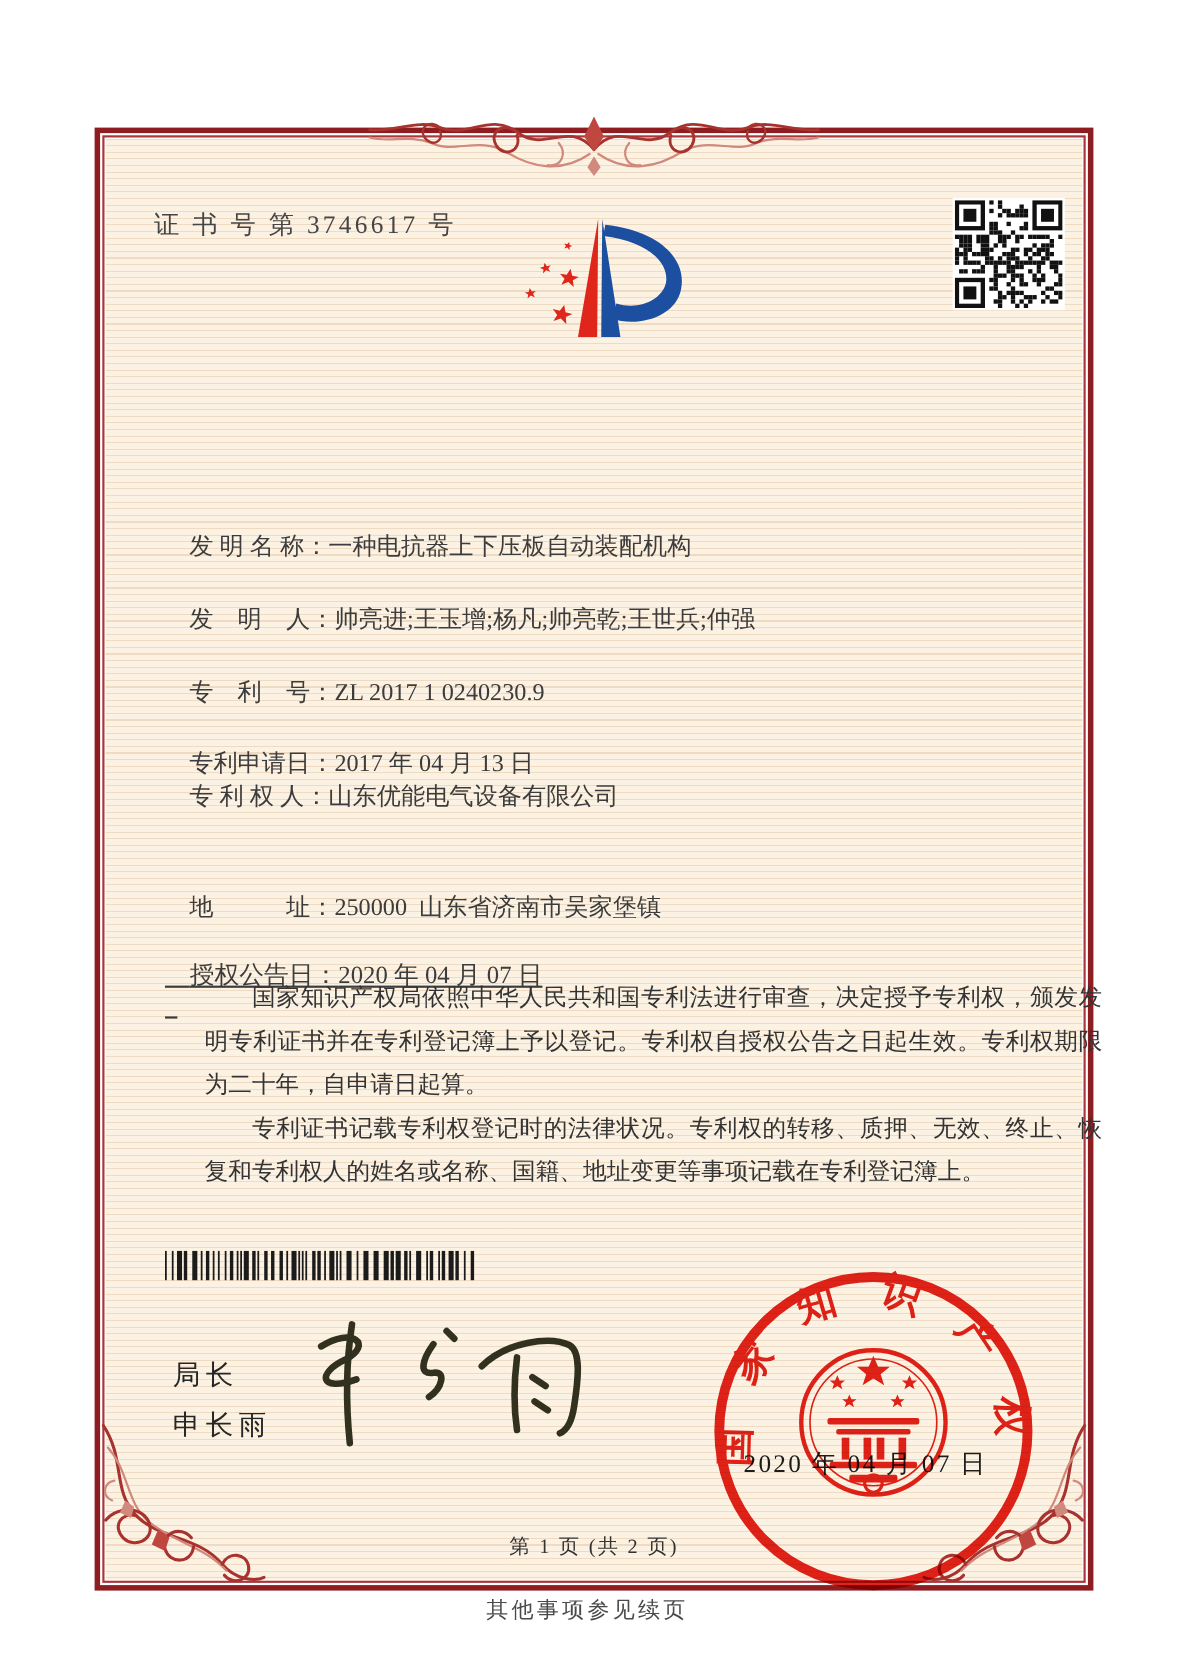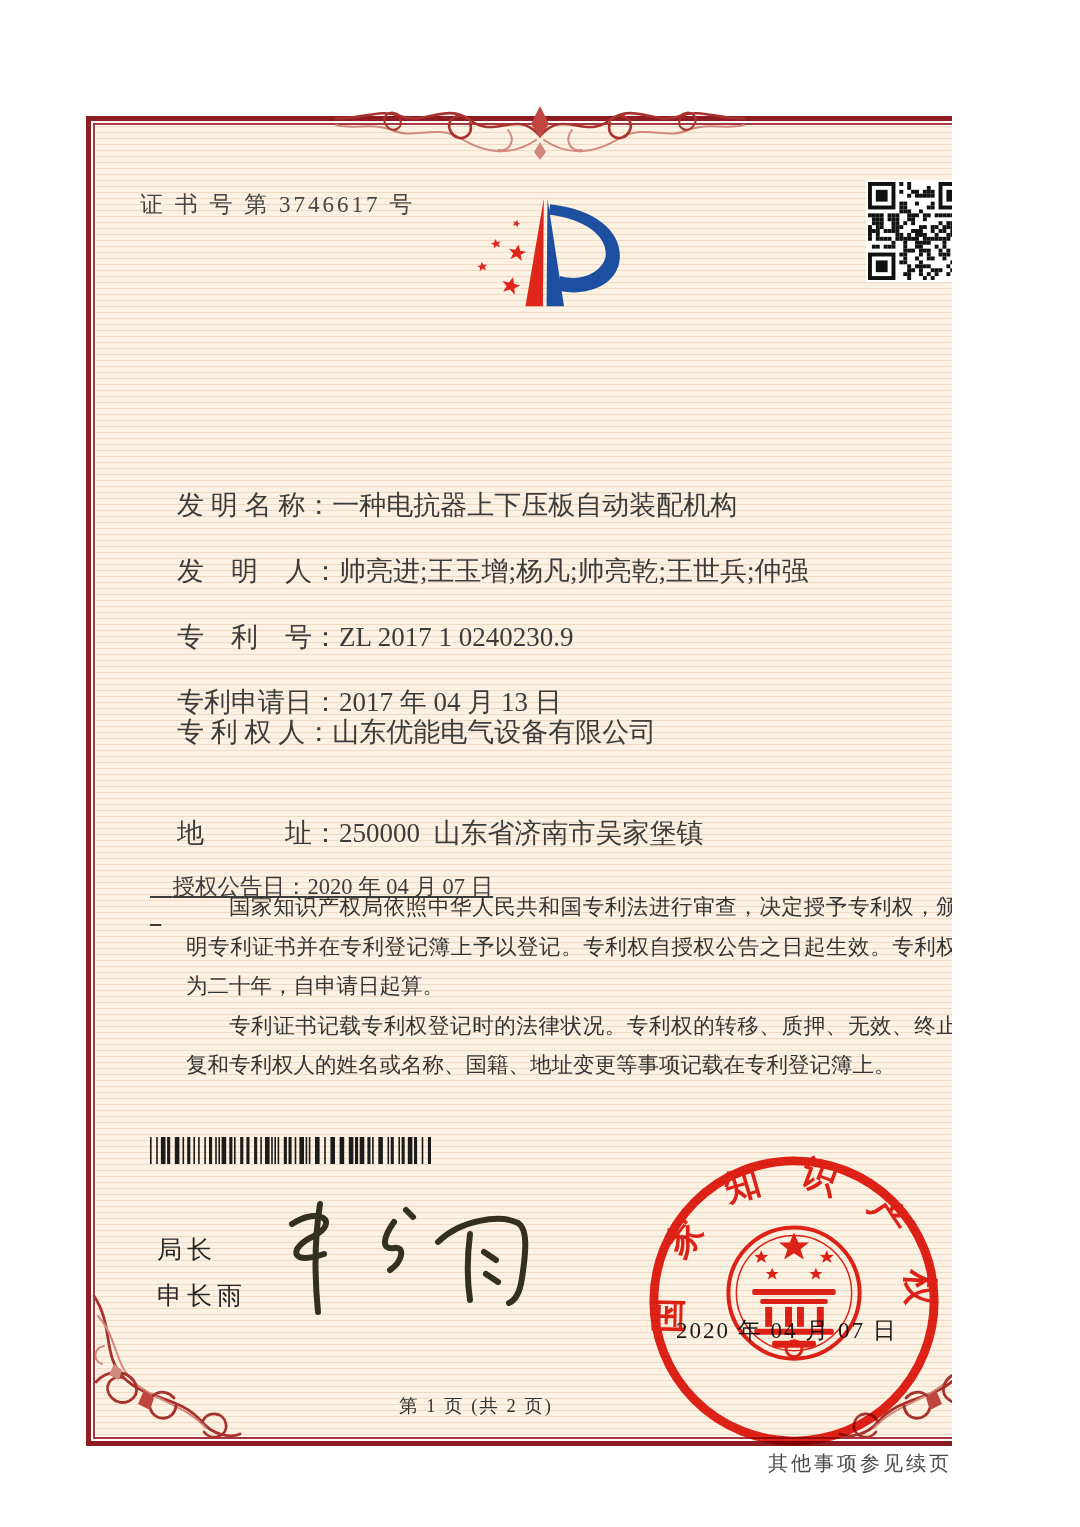--- a/index.html
+++ b/index.html
@@ -1,16 +1,16 @@
 <!DOCTYPE html>
 <html><head>
 <meta charset="utf-8">
 <style>
   html,body{margin:0;padding:0;background:#ffffff;}
-  .page{position:relative;width:952px;height:1527px;background:#ffffff;overflow:hidden;
+  .page{position:relative;width:1080px;height:1527px;background:#ffffff;overflow:hidden;
         font-family:"Liberation Serif","DejaVu Serif",serif;color:#3a3a3a;}
 
   
   .frame{position:absolute;left:86px;top:116px;width:898px;height:1320px;
          border:5px solid #8e1d22;}
   .frame-line{position:absolute;inset:2px;border:2px solid #a8383c;}
   .frame-bg{position:absolute;inset:1px;background-color:#fcf2e3;
       background-image:repeating-linear-gradient(to bottom,
         rgba(219,180,140,.38) 0px, rgba(219,180,140,.38) 1px,
         rgba(252,242,227,0) 1px, rgba(252,242,227,0) 6px);}
@@ -21,21 +21,21 @@
   .corner.br{left:836px;top:1286px;transform:scaleX(-1);}
 
   
   .cert-no{position:absolute;left:140px;top:189px;font-size:23px;letter-spacing:3px;color:#454545;z-index:6;}
   .logo{position:absolute;left:452px;top:162px;width:202px;height:160px;z-index:6;}
   .qr{position:absolute;left:866px;top:180px;width:98px;height:98px;background:#fff;padding:2px;z-index:6;}
   .title{position:absolute;left:0;right:0;top:328px;text-align:center;font-size:47px;font-weight:bold;
          letter-spacing:16px;color:#151515;z-index:6;}
 
   
-  .row{position:absolute;left:150px;font-size:27px;color:#3c3c3c;white-space:pre;z-index:6;font-family:Liberation Serif, serif;}
+  .row{position:absolute;left:150px;font-size:22px;color:#3c3c3c;white-space:pre;z-index:6;font-family:Liberation Serif, serif;}
   .row .label{white-space:pre;}
   .row .value{white-space:pre;}
   .r0{top:456px;} .r1{top:522px;} .r2{top:588px;} .r3{top:653px;} .r4{top:683px;text-align:right;} .r5{top:784px;}
   .grant-row{position:absolute;left:150px;top:845px;font-size:22.5px;color:#3c3c3c;white-space:pre;z-index:6;text-decoration:underline;}
   .grant-no{position:absolute;left:565px;top:845px;font-size:22.5px;color:#3c3c3c;white-space:pre;z-index:6;}
 
   
   .paras{position:absolute;left:142px;top:888px;width:816px;z-index:6;margin-left:44px;}
   .paras p{margin:0;font-size:21.5px;line-height:39.5px;text-indent:2em;text-align:justify;color:#333;}
 
@@ -46,21 +46,21 @@
   .sig-name{position:absolute;left:157px;top:1279px;font-size:25px;letter-spacing:5px;color:#262626;
             font-family:"Liberation Sans","DejaVu Sans",sans-serif;z-index:6;}
   .sig-svg{position:absolute;left:262px;top:1190px;width:300px;height:128px;z-index:6;}
 
   .seal{position:absolute;left:635px;top:1142px;width:318px;height:318px;z-index:7;mix-blend-mode:multiply;}
   .seal-date{position:absolute;left:676px;top:1315px;font-size:23px;letter-spacing:2px;color:#1d1d1d;
              z-index:8;white-space:pre;mix-blend-mode:multiply;}
 
   .page-info{position:absolute;left:0;right:0;top:1393px;text-align:center;font-size:18.5px;
              letter-spacing:2px;color:#333;z-index:6;}
-  .footer-note{position:absolute;left:0;right:0;top:1450px;text-align:right;font-size:20px;
+  .footer-note{position:absolute;left:0;right:12px;top:1450px;text-align:center;font-size:20px;
                letter-spacing:3px;color:#4a4a4a;z-index:6;}
 </style>
 </head>
 <body>
 
 <div class="page">
 
   <div class="frame">
     <div class="frame-line">
       <div class="frame-bg"></div>

